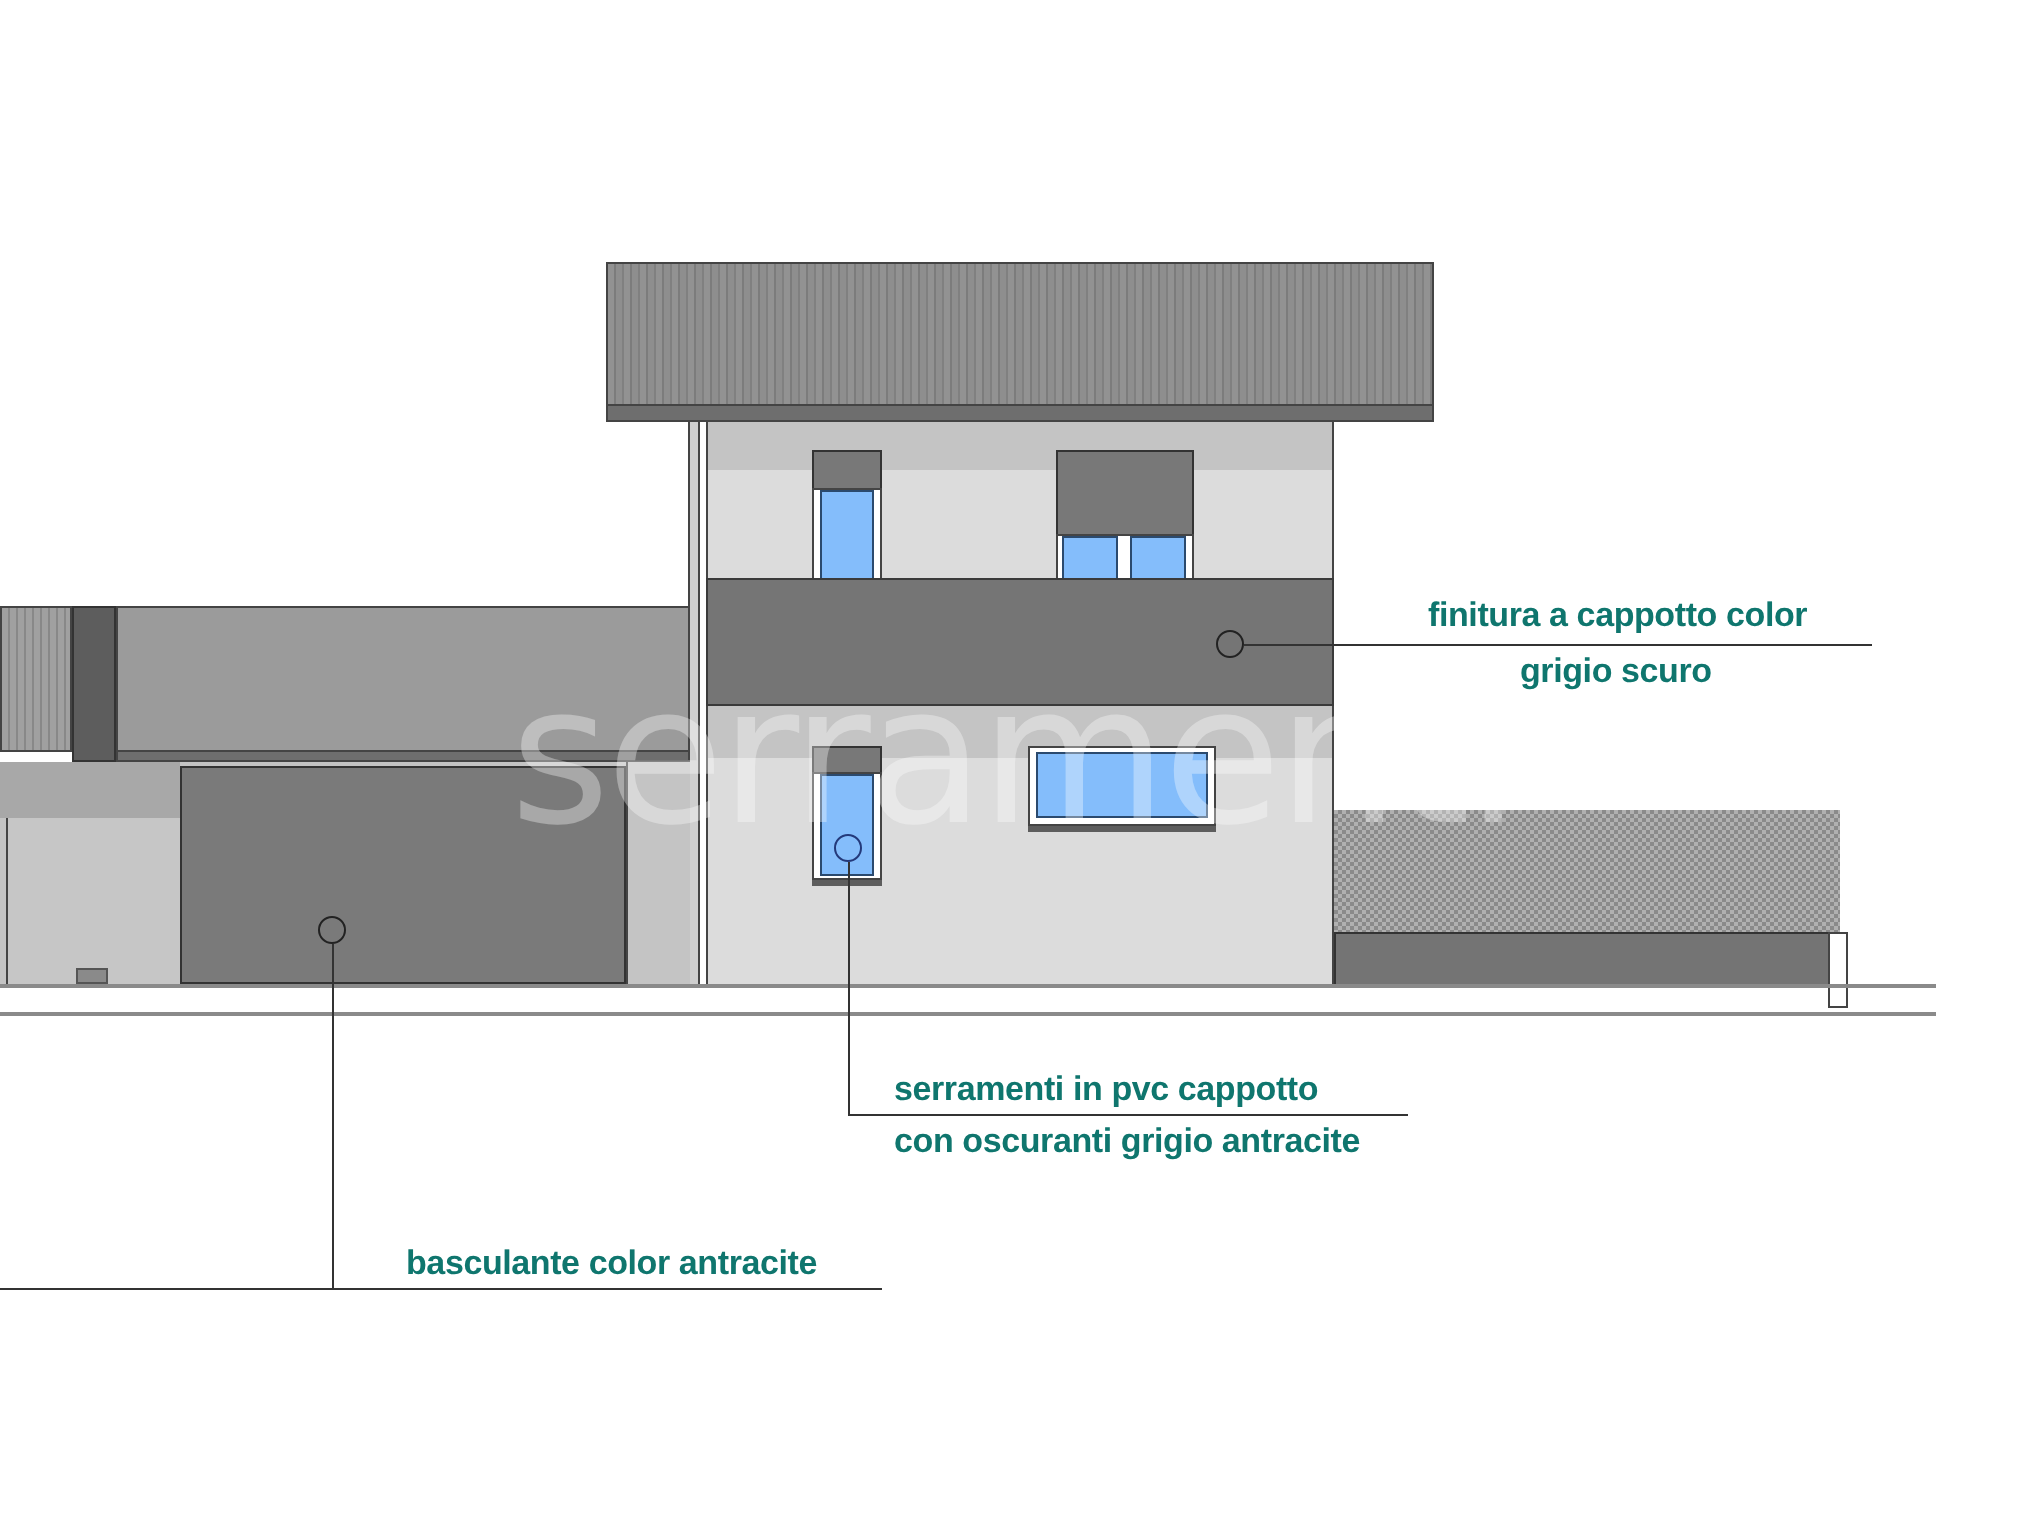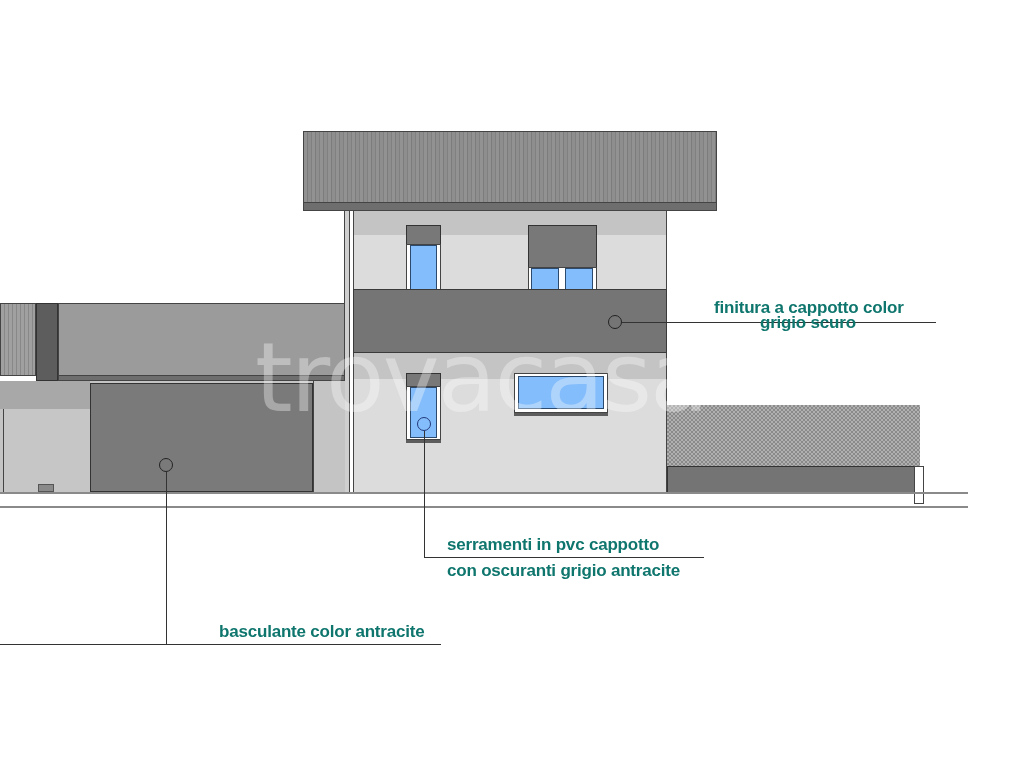--- a/index.html
+++ b/index.html
@@ -92,29 +92,29 @@
 <div class="abs" style="left:38px; top:484px; width:16px; height:8px; background:#8a8a8a; border:1px solid #555;"></div>
 <div class="abs wall-band" style="left:313px; top:381px; width:31px; height:111px; border-left:1px solid #444;"></div>
 
 <div class="abs hatch" style="left:667px; top:405px; width:253px; height:62px;"></div>
 <div class="abs fence-base" style="left:667px; top:466px; width:248px; height:27px;"></div>
 <div class="abs" style="left:914px; top:466px; width:10px; height:38px; background:#fff; border:1px solid #444;"></div>
 
 <div class="abs ground" style="left:0px; top:492px; width:968px;"></div>
 <div class="abs ground" style="left:0px; top:506px; width:968px;"></div>
 
-<div class="abs watermark" style="left:255px; top:322px;">trovacasa</div>
+<div class="abs watermark" style="left:255px; top:322px;">serramenti</div>
 
 <div class="abs marker" style="left:608px; top:315px;"></div>
 <div class="abs line-h" style="left:622px; top:322px; width:314px;"></div>
 <div class="abs label" style="left:714px; top:298px;">finitura a cappotto color</div>
-<div class="abs label" style="left:760px; top:313px;">grigio scuro</div>
+<div class="abs label" style="left:760px; top:326px;">grigio scuro</div>
 
 <div class="abs marker marker-blue" style="left:417px; top:417px;"></div>
 <div class="abs line-v" style="left:424px; top:431px; height:127px;"></div>
 <div class="abs line-h" style="left:424px; top:557px; width:280px;"></div>
 <div class="abs label" style="left:447px; top:535px;">serramenti in pvc cappotto</div>
 <div class="abs label" style="left:447px; top:561px;">con oscuranti grigio antracite</div>
 
 <div class="abs marker" style="left:159px; top:458px;"></div>
 <div class="abs line-v" style="left:166px; top:472px; height:172px;"></div>
 <div class="abs line-h" style="left:0px; top:644px; width:441px;"></div>
-<div class="abs label" style="left:219px; top:622px;">basculante color antracite</div>
+<div class="abs label" style="left:203px; top:622px;">basculante color antracite</div>
 
 </body></html>

